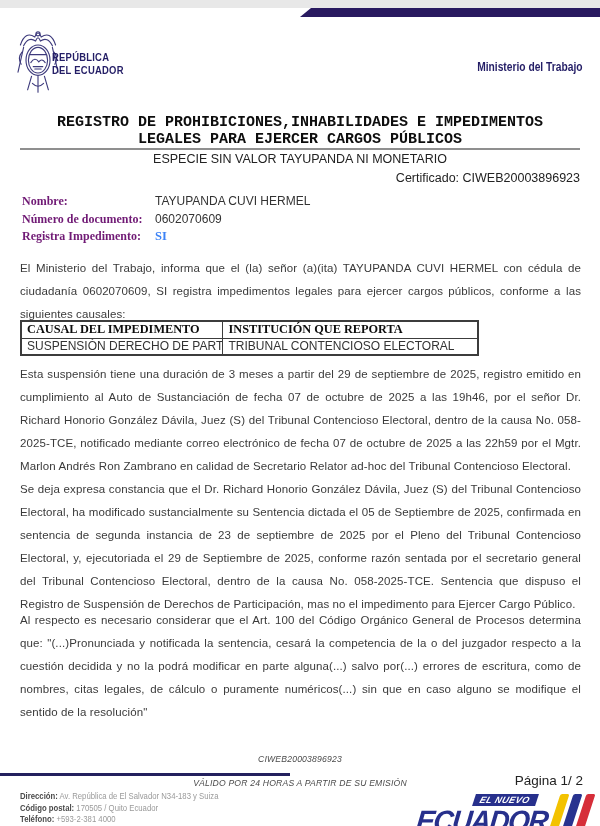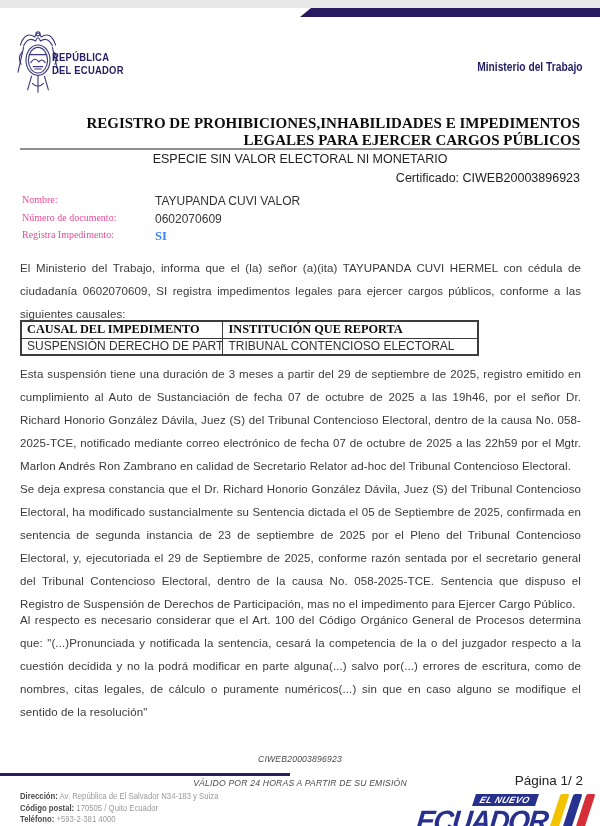--- a/index.html
+++ b/index.html
@@ -21,33 +21,33 @@
     position:absolute; top:43px; left:52px; color:#241e66; font-weight:bold;
     font-size:11.5px; line-height:13px; letter-spacing:.3px;
     transform:scaleX(.82); transform-origin:left top; white-space:pre-line;
   }
   .ministerio {
     position:absolute; top:52px; right:18px; color:#241e66; font-weight:bold;
     font-size:12.5px; transform:scaleX(.82); transform-origin:right top;
   }
   
   .doc-title {
-    position:absolute; top:107px; left:20px; right:20px; text-align:right;
-    font-family:Liberation Serif, serif; font-weight:bold; font-size:15px;
+    position:absolute; top:107px; left:20px; right:20px; text-align:center;
+    font-family:Liberation Mono, monospace; font-weight:bold; font-size:15px;
     line-height:16.5px; color:#0d0d0d;
   }
   .title-rule { position:absolute; top:140px; left:20px; right:20px; border-top:2px solid #8f8f8f; }
   .subtitle { position:absolute; top:144px; left:0; right:0; text-align:center; font-size:12.5px; color:#222; }
   .certline { position:absolute; top:163px; right:20px; font-size:12.5px; color:#222; }
   
   .fields { position:absolute; top:186px; left:22px; right:20px; }
   .field-row { display:flex; height:17.5px; }
   .field-label {
     width:133px; flex:0 0 133px; font-family:"Liberation Serif", serif;
-    font-weight:normal; font-size:10px; color:#ec4899;
+    font-weight:bold; font-size:12px; color:#701a75;
   }
   .field-value { font-size:12px; color:#333; }
   .field-value.strong { font-family:"Liberation Serif", serif; font-weight:bold; color:#3b82f6; font-size:12.5px; }
   
   .para {
     position:absolute; left:20px; right:19px; text-align:justify;
     font-size:11.5px; line-height:23px; color:#3a3a3a; letter-spacing:.1px;
   }
   .p1 { top:249px; }
   .p2 { top:355px; }
@@ -128,27 +128,27 @@
   </div>
   <div class="republica">REPÚBLICA
 DEL ECUADOR</div>
   <div class="ministerio">Ministerio del Trabajo</div>
 
   <div class="doc-title">
     <div>REGISTRO DE PROHIBICIONES,INHABILIDADES E IMPEDIMENTOS</div>
     <div>LEGALES PARA EJERCER CARGOS PÚBLICOS</div>
   </div>
   <div class="title-rule"></div>
-  <div class="subtitle">ESPECIE SIN VALOR ELECTORAL NI MONETARIO</div>
+  <div class="subtitle">ESPECIE SIN VALOR TAYUPANDA NI MONETARIO</div>
   <div class="certline">Certificado: CIWEB20003896923</div>
 
   <div class="fields">
     <div class="field-row">
       <span class="field-label">Nombre:</span>
-      <span class="field-value">TAYUPANDA CUVI VALOR</span>
+      <span class="field-value">TAYUPANDA CUVI HERMEL</span>
     </div>
     <div class="field-row">
       <span class="field-label">Número de documento:</span>
       <span class="field-value">0602070609</span>
     </div>
     <div class="field-row">
       <span class="field-label">Registra Impedimento:</span>
       <span class="field-value strong">SI</span>
     </div>
   </div>

